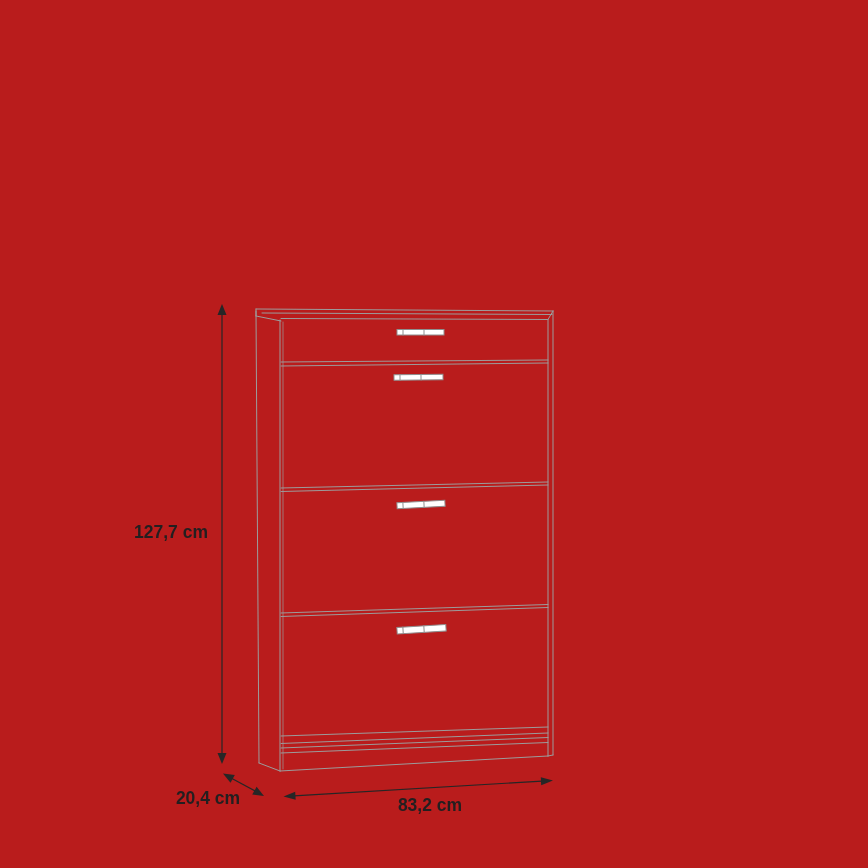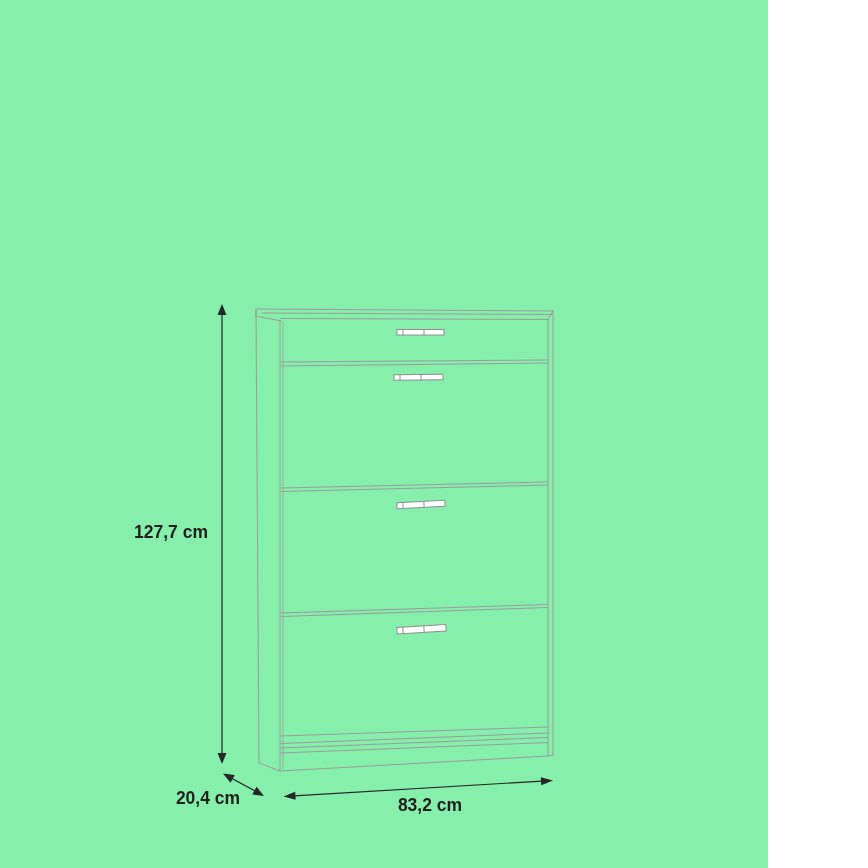--- a/index.html
+++ b/index.html
@@ -2,23 +2,23 @@
 <html><head>
 <meta charset="utf-8">
 <style>
   html, body {
     margin: 0;
     padding: 0;
     background: #ffffff;
   }
   .canvas {
     position: relative;
-    width: 768px;
+    width: 868px;
     height: 868px;
-    background: #86efac;
+    background: #b91c1c;
     overflow: hidden;
     font-family: "Liberation Sans", sans-serif;
   }
   svg text {
     font-family: "Liberation Sans", "DejaVu Sans", sans-serif;
     font-weight: bold;
     font-size: 17.5px;
     fill: #231f20;
   }
 </style>

